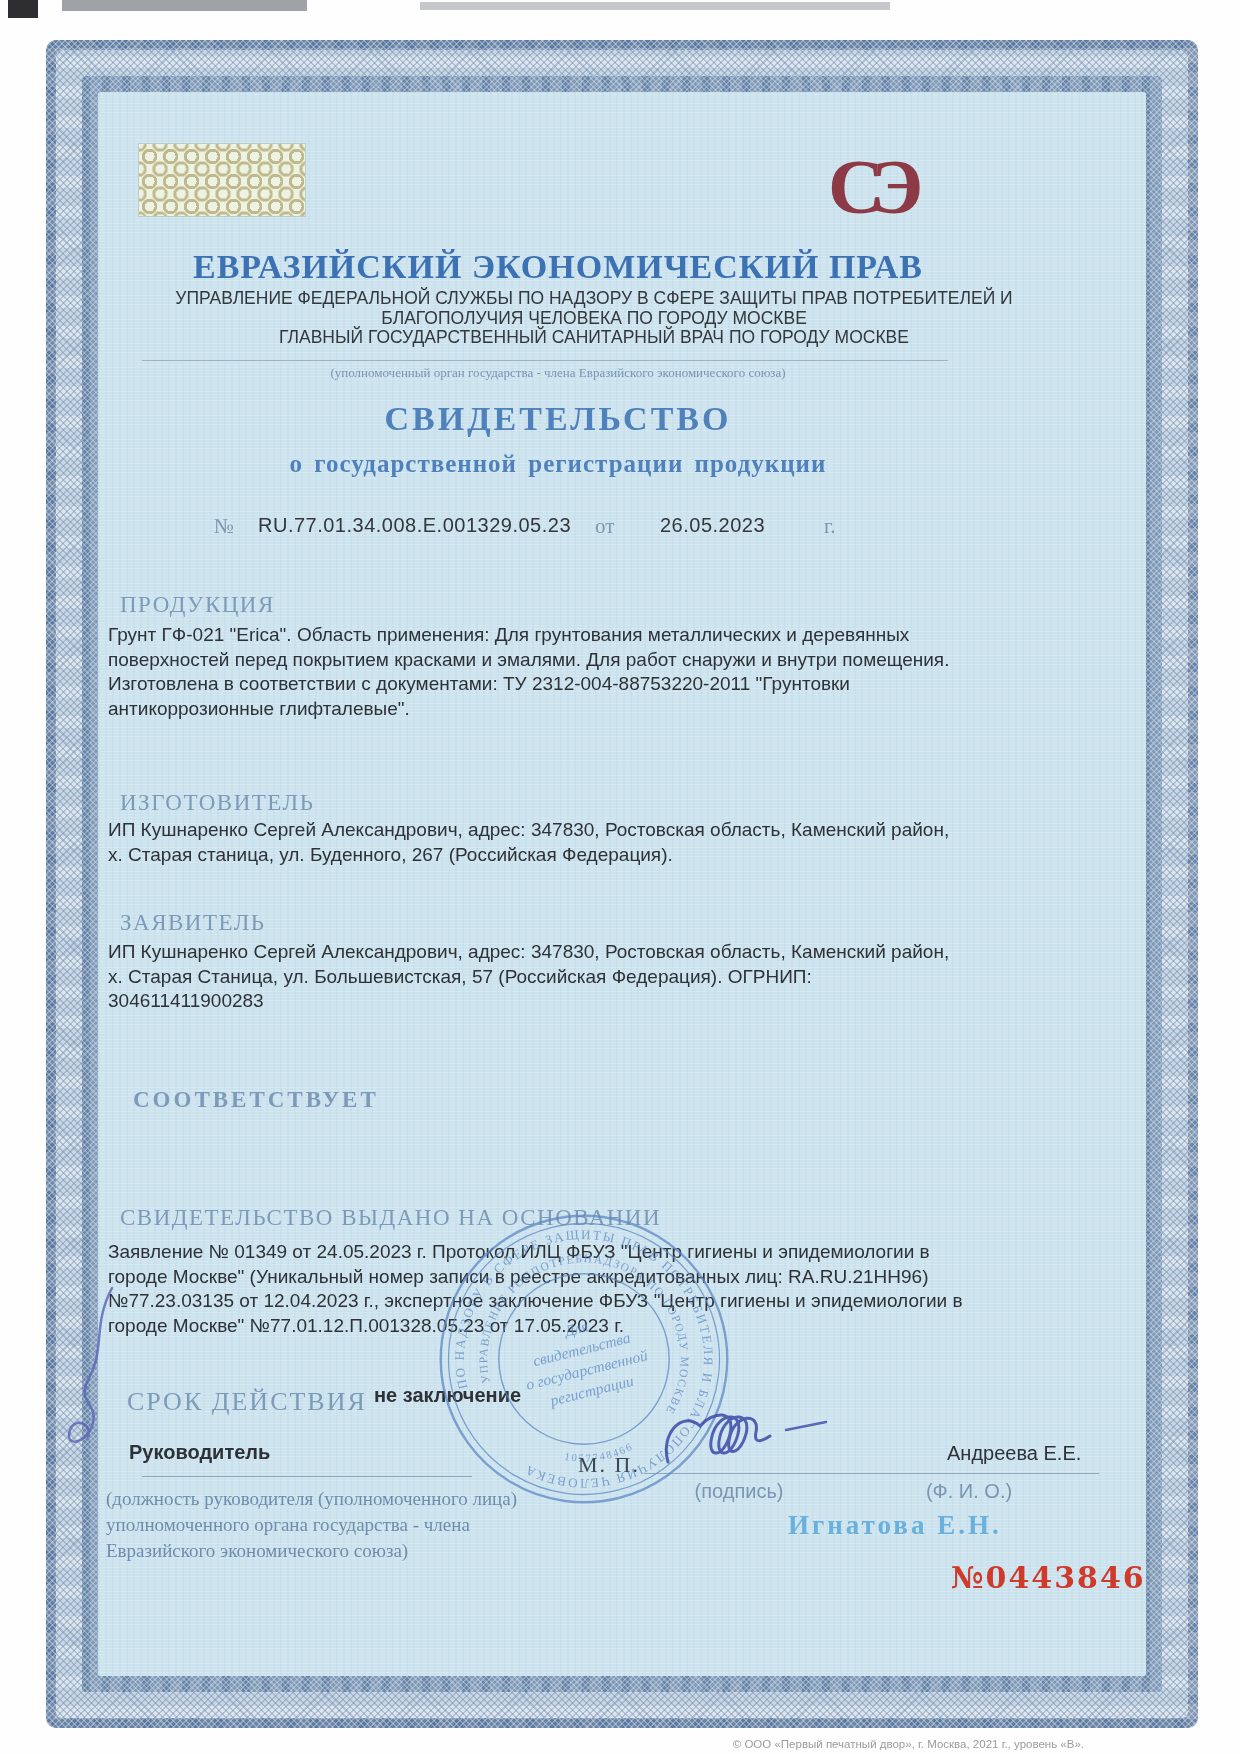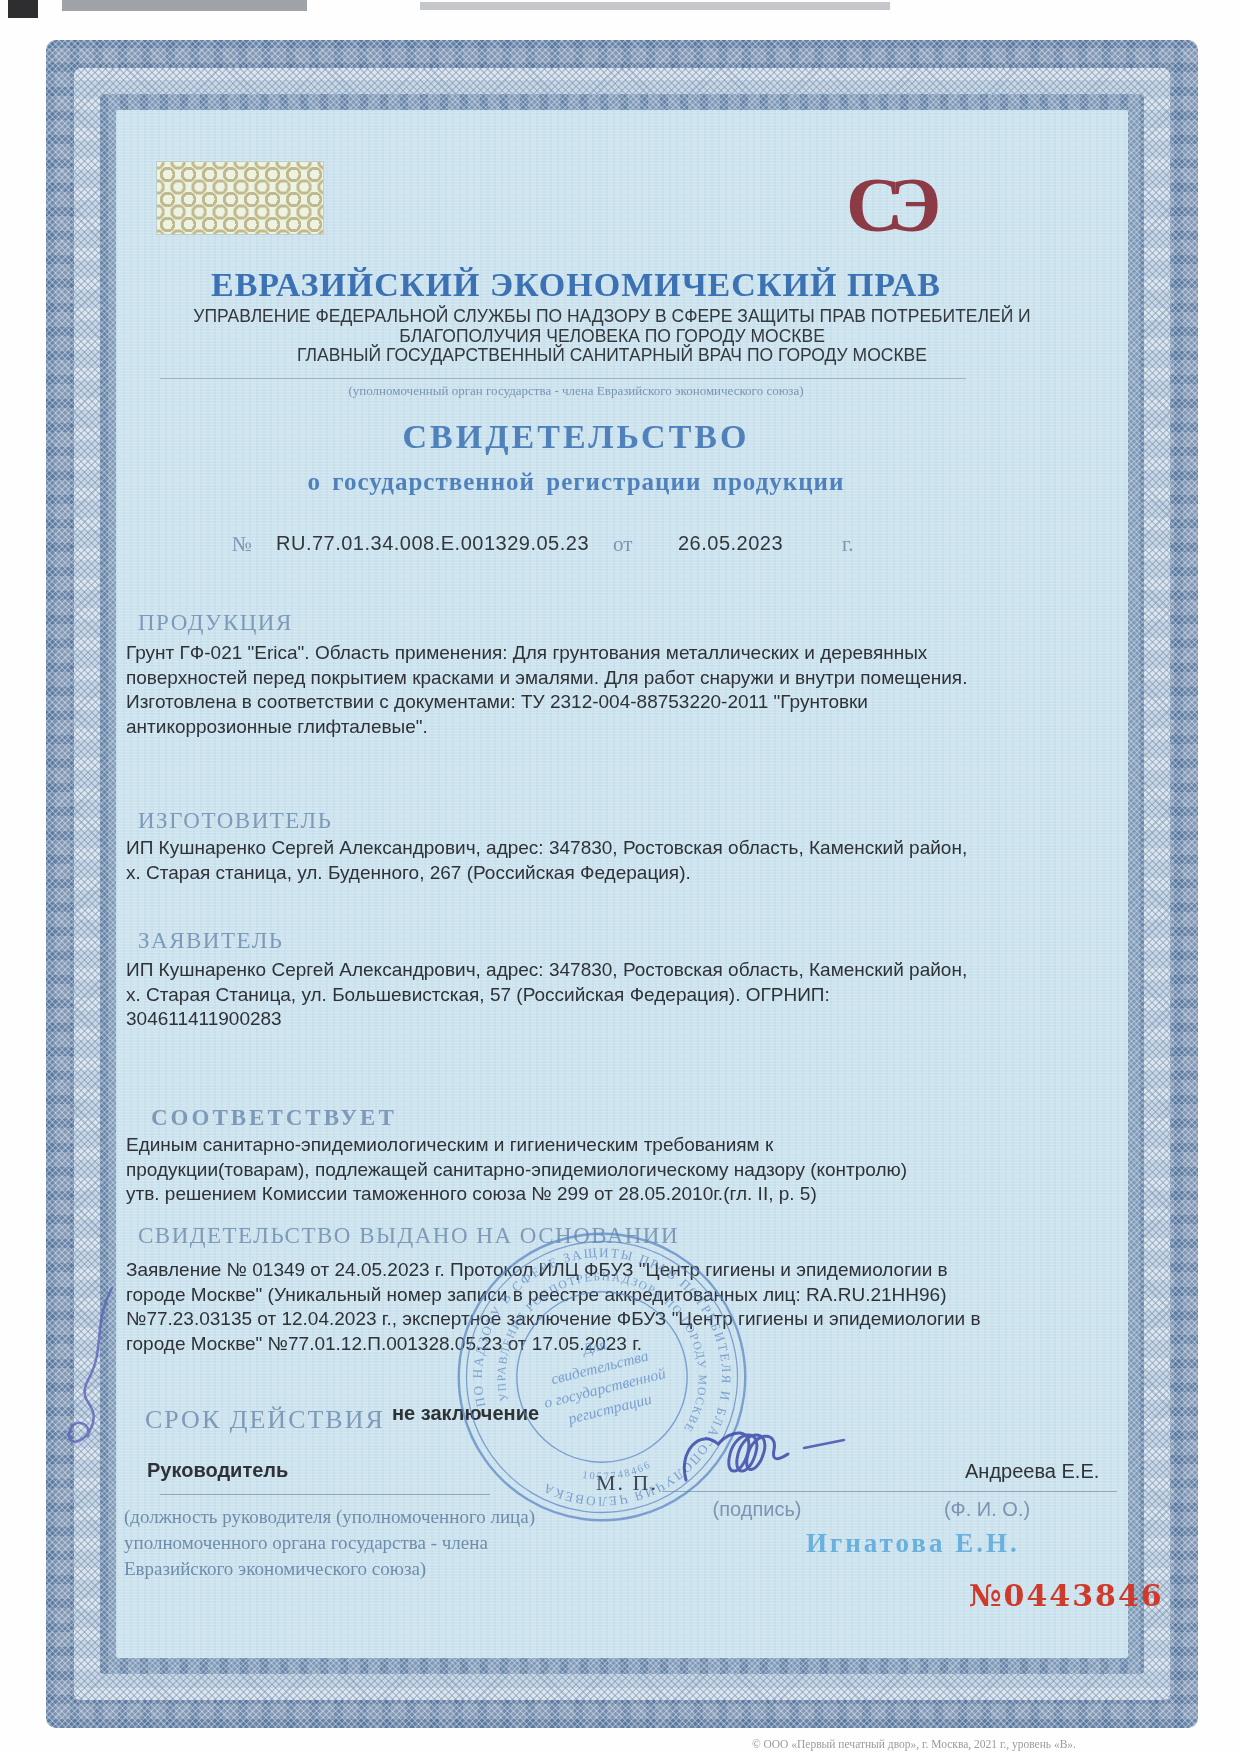--- a/index.html
+++ b/index.html
@@ -1,20 +1,20 @@
 <!DOCTYPE html>
 <html><head>
 <meta charset="utf-8">
 <style>
   html,body{margin:0;padding:0;background:#e8e8e8;}
   .page{position:relative;width:1240px;height:1754px;background:#fefefe;box-sizing:border-box;
         padding:40px 42px 26px 46px;font-family:"Liberation Sans",sans-serif;overflow:hidden;}
   
   .band{box-sizing:border-box;height:100%;}
-  .band-outer{padding:28px;background-color:#8399b6;border-radius:10px;
+  .band-outer{padding:10px;background-color:#8399b6;border-radius:10px;
     background-image:
       repeating-linear-gradient(45deg, rgba(255,255,255,.28) 0 1.5px, transparent 1.5px 4.5px),
       repeating-linear-gradient(-45deg, rgba(255,255,255,.28) 0 1.5px, transparent 1.5px 4.5px),
       repeating-linear-gradient(0deg, rgba(44,84,134,.30) 0 9px, transparent 9px 24px),
       repeating-linear-gradient(90deg, rgba(44,84,134,.22) 0 9px, transparent 9px 24px);}
   .band-mid{padding:26px;background-color:#c9d6e3;border-radius:6px;
     background-image:
       repeating-linear-gradient(45deg, rgba(110,140,175,.40) 0 1.5px, transparent 1.5px 5px),
       repeating-linear-gradient(-45deg, rgba(110,140,175,.40) 0 1.5px, transparent 1.5px 5px),
       repeating-linear-gradient(0deg, rgba(255,255,255,.35) 0 12px, transparent 12px 30px);}
@@ -63,21 +63,21 @@
   .registrar{font-family:"Liberation Serif",serif;font-weight:bold;font-size:27px;color:#58a8db;
     letter-spacing:3px;opacity:.85;}
   .blank-num{font-family:"DejaVu Serif",serif;font-weight:bold;font-size:30px;color:#cf3a2a;
     letter-spacing:2px;}
   .mp{font-family:"Liberation Serif",serif;font-size:22px;color:#3c4858;letter-spacing:2px;z-index:5;}
   
   .scan{position:absolute;}
   .scan-a{left:8px;top:0;width:30px;height:18px;background:#2e2e30;}
   .scan-b{left:62px;top:0;width:245px;height:11px;background:#9fa2a6;}
   .scan-c{left:420px;top:2px;width:470px;height:8px;background:#c5c7ca;}
-  .copyright{position:absolute;right:164px;bottom:4px;font-size:11.5px;color:#9b9b99;font-family:Liberation Serif, serif;}
+  .copyright{position:absolute;right:156px;bottom:4px;font-size:11.5px;color:#9b9b99;}
   .pen-mark{position:absolute;left:46px;top:1282px;z-index:6;}
   .stamp-wrap{left:336px;top:1117px;width:300px;height:300px;transform:rotate(-14deg);opacity:.72;z-index:3;}
   .sig-svg{left:560px;top:1308px;width:250px;height:84px;z-index:4;}
 </style>
 </head>
 <body>
 
 <div class="page">
 
   <div class="scan scan-a"></div>
@@ -115,21 +115,20 @@
           <div class="abs sec-h" style="left:22px;top:500px;">ПРОДУКЦИЯ</div>
           <div class="abs sec-b" style="left:10px;top:531px;width:854px;">Грунт ГФ-021 "Erica". Область применения: Для грунтования металлических и деревянных поверхностей перед покрытием красками и эмалями. Для работ снаружи и внутри помещения. Изготовлена в соответствии с документами: ТУ 2312-004-88753220-2011 "Грунтовки антикоррозионные глифталевые".</div>
 
           <div class="abs sec-h" style="left:22px;top:698px;">ИЗГОТОВИТЕЛЬ</div>
           <div class="abs sec-b" style="left:10px;top:726px;width:854px;">ИП Кушнаренко Сергей Александрович, адрес: 347830, Ростовская область, Каменский район, х. Старая станица, ул. Буденного, 267 (Российская Федерация).</div>
 
           <div class="abs sec-h" style="left:22px;top:818px;">ЗАЯВИТЕЛЬ</div>
           <div class="abs sec-b" style="left:10px;top:848px;width:854px;">ИП Кушнаренко Сергей Александрович, адрес: 347830, Ростовская область, Каменский район, х. Старая Станица, ул. Большевистская, 57 (Российская Федерация). ОГРНИП: 304611411900283</div>
 
           <div class="abs sec-h" style="left:35px;top:995px;letter-spacing:3px;font-weight:bold;">СООТВЕТСТВУЕТ</div>
-          <div class="abs sec-b" style="left:10px;top:1023px;width:800px;">Единым санитарно-эпидемиологическим и гигиеническим требованиям к продукции(товарам), подлежащей санитарно-эпидемиологическому надзору (контролю) утв. решением Комиссии таможенного союза № 299 от 28.05.2010г.(гл. II, р. 5)</div>
 
           <div class="abs sec-h" style="left:22px;top:1113px;">СВИДЕТЕЛЬСТВО ВЫДАНО НА ОСНОВАНИИ</div>
           <div class="abs sec-b" style="left:10px;top:1148px;width:858px;">Заявление № 01349 от 24.05.2023 г. Протокол ИЛЦ ФБУЗ "Центр гигиены и эпидемиологии в городе Москве" (Уникальный номер записи в реестре аккредитованных лиц: RA.RU.21НН96) №77.23.03135 от 12.04.2023 г., экспертное заключение ФБУЗ "Центр гигиены и эпидемиологии в городе Москве" №77.01.12.П.001328.05.23 от 17.05.2023 г.</div>
 
           <div class="abs sec-h" style="left:29px;top:1295px;font-size:26px;letter-spacing:2px;">СРОК ДЕЙСТВИЯ</div>
           <div class="abs bold-dark" style="left:276px;top:1292px;">не заключение</div>
 
           <div class="abs bold-dark" style="left:31px;top:1349px;font-weight:600;">Руководитель</div>
           <div class="abs sig-line" style="left:44px;top:1384px;width:330px;"></div>
           <div class="abs small-note" style="left:8px;top:1394px;width:440px;">(должность руководителя (уполномоченного лица) уполномоченного органа государства - члена Евразийского экономического союза)</div>

